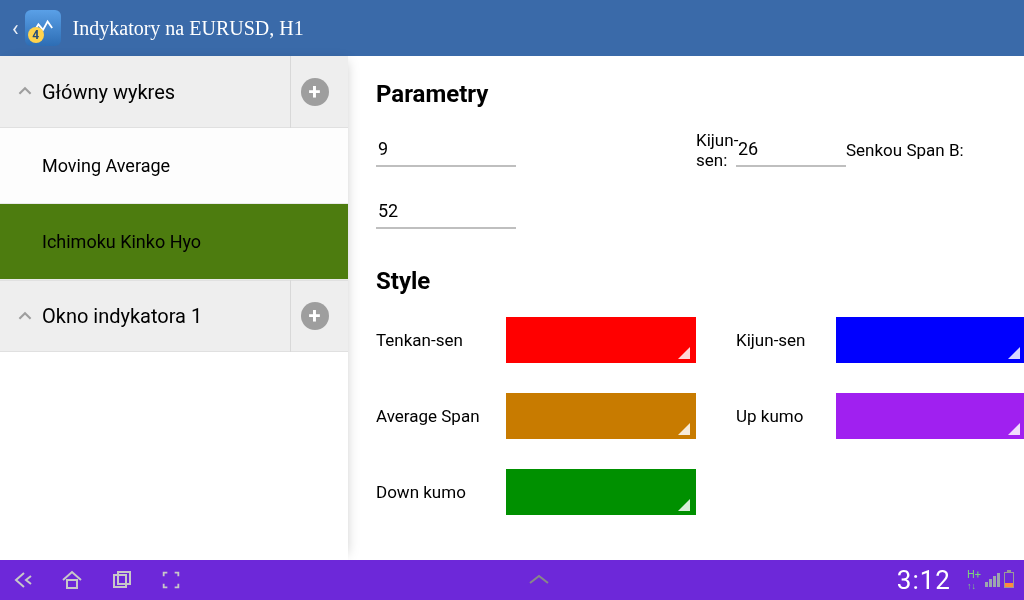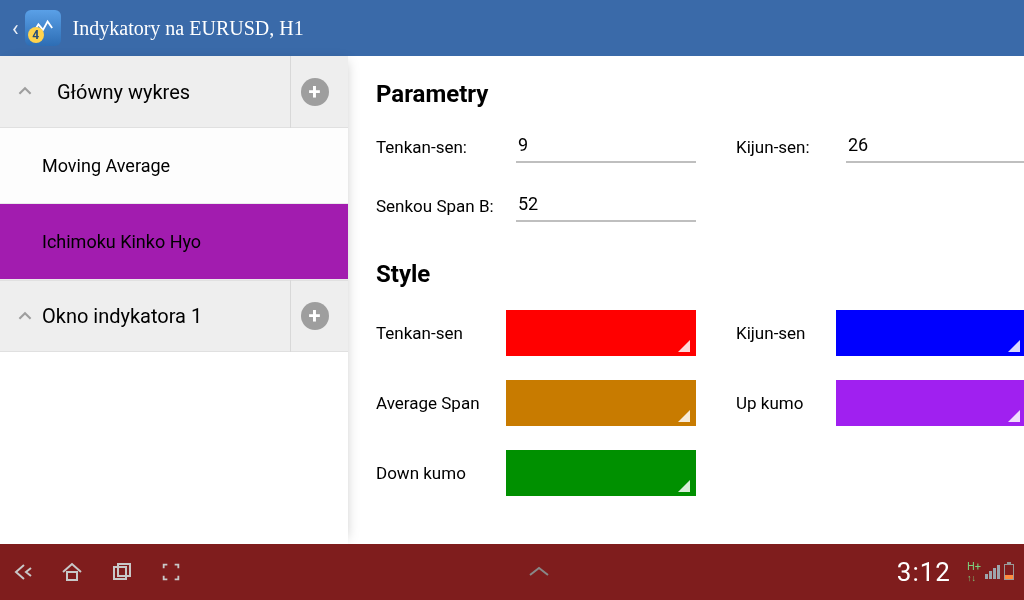--- a/index.html
+++ b/index.html
@@ -39,71 +39,71 @@
       font-size: 18px;
     }
     .section-header {
       height: 72px; background: #eeeeee;
       display: flex; align-items: center;
       padding: 0 10px 0 18px;
       border-top: 1px solid #e0e0e0;
       border-bottom: 1px solid #e0e0e0;
       position: relative;
     }
-    .section-header:first-child { border-top: none; gap: 15px; }
+    .section-header:first-child { border-top: none; }
     .section-header .caret { width: 16px; margin-right: 8px; color: #9e9e9e; }
     .section-header .label { flex: 1; font-size: 20px; }
     .section-header .add-btn {
       width: 48px; height: 72px; display: flex; align-items:center; justify-content:center;
       border-left: 1px solid #d8d8d8; cursor: pointer;
     }
     .add-icon {
       width: 28px; height: 28px; border-radius: 50%; background: #9e9e9e;
       display: flex; align-items:center; justify-content:center; color:#fff;
       font-size: 22px; line-height: 1; font-weight: bold;
     }
     .list-item {
       height: 76px; padding-left: 42px;
       display: flex; align-items: center;
       border-bottom: 1px solid #eaeaea;
       background: #fdfdfd; cursor: pointer;
     }
-    .list-item.selected { background: #a21caf; }
+    .list-item.selected { background: #4d7c0f; }
     .sidebar-shadow { flex: 1; }
 
     
     .detail { flex: 1; padding: 24px 30px 0 28px; overflow: auto; }
     .detail h2 { font-size: 24px; font-weight: bold; margin-bottom: 22px; }
     .param-grid {
       display: grid; grid-template-columns: 140px 180px 40px 110px 180px;
       row-gap: 26px; align-items: center; margin-bottom: 38px;
       font-size: 17px;
     }
     .param-input {
       border: none; border-bottom: 2px solid #bfbfbf;
       font-size: 18px; padding: 4px 2px 6px; outline: none; background: transparent;
       font-family: inherit;
     }
     .style-grid {
       display: grid; grid-template-columns: 130px 190px 40px 100px 190px;
-      row-gap: 24px; align-items: center; font-size: 17px;
+      row-gap: 30px; align-items: center; font-size: 17px;
       margin-bottom: 20px;
     }
     .swatch {
       height: 46px; position: relative; cursor: pointer;
     }
     .swatch::after {
       content:""; position:absolute; right:6px; bottom:4px;
       width:0; height:0; border-left:12px solid transparent;
       border-bottom:12px solid rgba(255,255,255,.85);
     }
 
     
     .navbar {
-      height: 56px; background: #7f1d1d; color: #c8c8c8;
+      height: 40px; background: #6d28d9; color: #c8c8c8;
       display: flex; align-items: center; padding: 0 10px;
       font-size: 18px;
     }
     .navbar .nav-left { display:flex; gap: 26px; align-items:center; }
     .navbar .nav-left span { cursor:pointer; display:inline-flex; align-items:center; }
     .navbar .nav-center { flex:1; text-align:center; color:#888; }
     .navbar .nav-right { display:flex; align-items:center; gap:10px; }
     .navbar .clock { color:#fff; font-size: 26px; letter-spacing: 1px; margin-right: 6px;}
     .status-icons { display:flex; align-items:center; gap:4px; }
     .signal { display:inline-flex; align-items:flex-end; gap:1px; }
@@ -167,21 +167,20 @@
         </span>
       </div>
 
       <div class="sidebar-shadow"></div>
     </div>
 
     <div class="detail">
       <h2>Parametry</h2>
 
       <div class="param-grid">
-        <span>Tenkan-sen:</span>
         <input class="param-input" value="9" style="">
         <span></span>
         <span>Kijun-sen:</span>
         <input class="param-input" value="26" style="">
 
         <span>Senkou Span B:</span>
         <input class="param-input" value="52" style="">
         <span></span>
           <span></span>
           <span></span>

